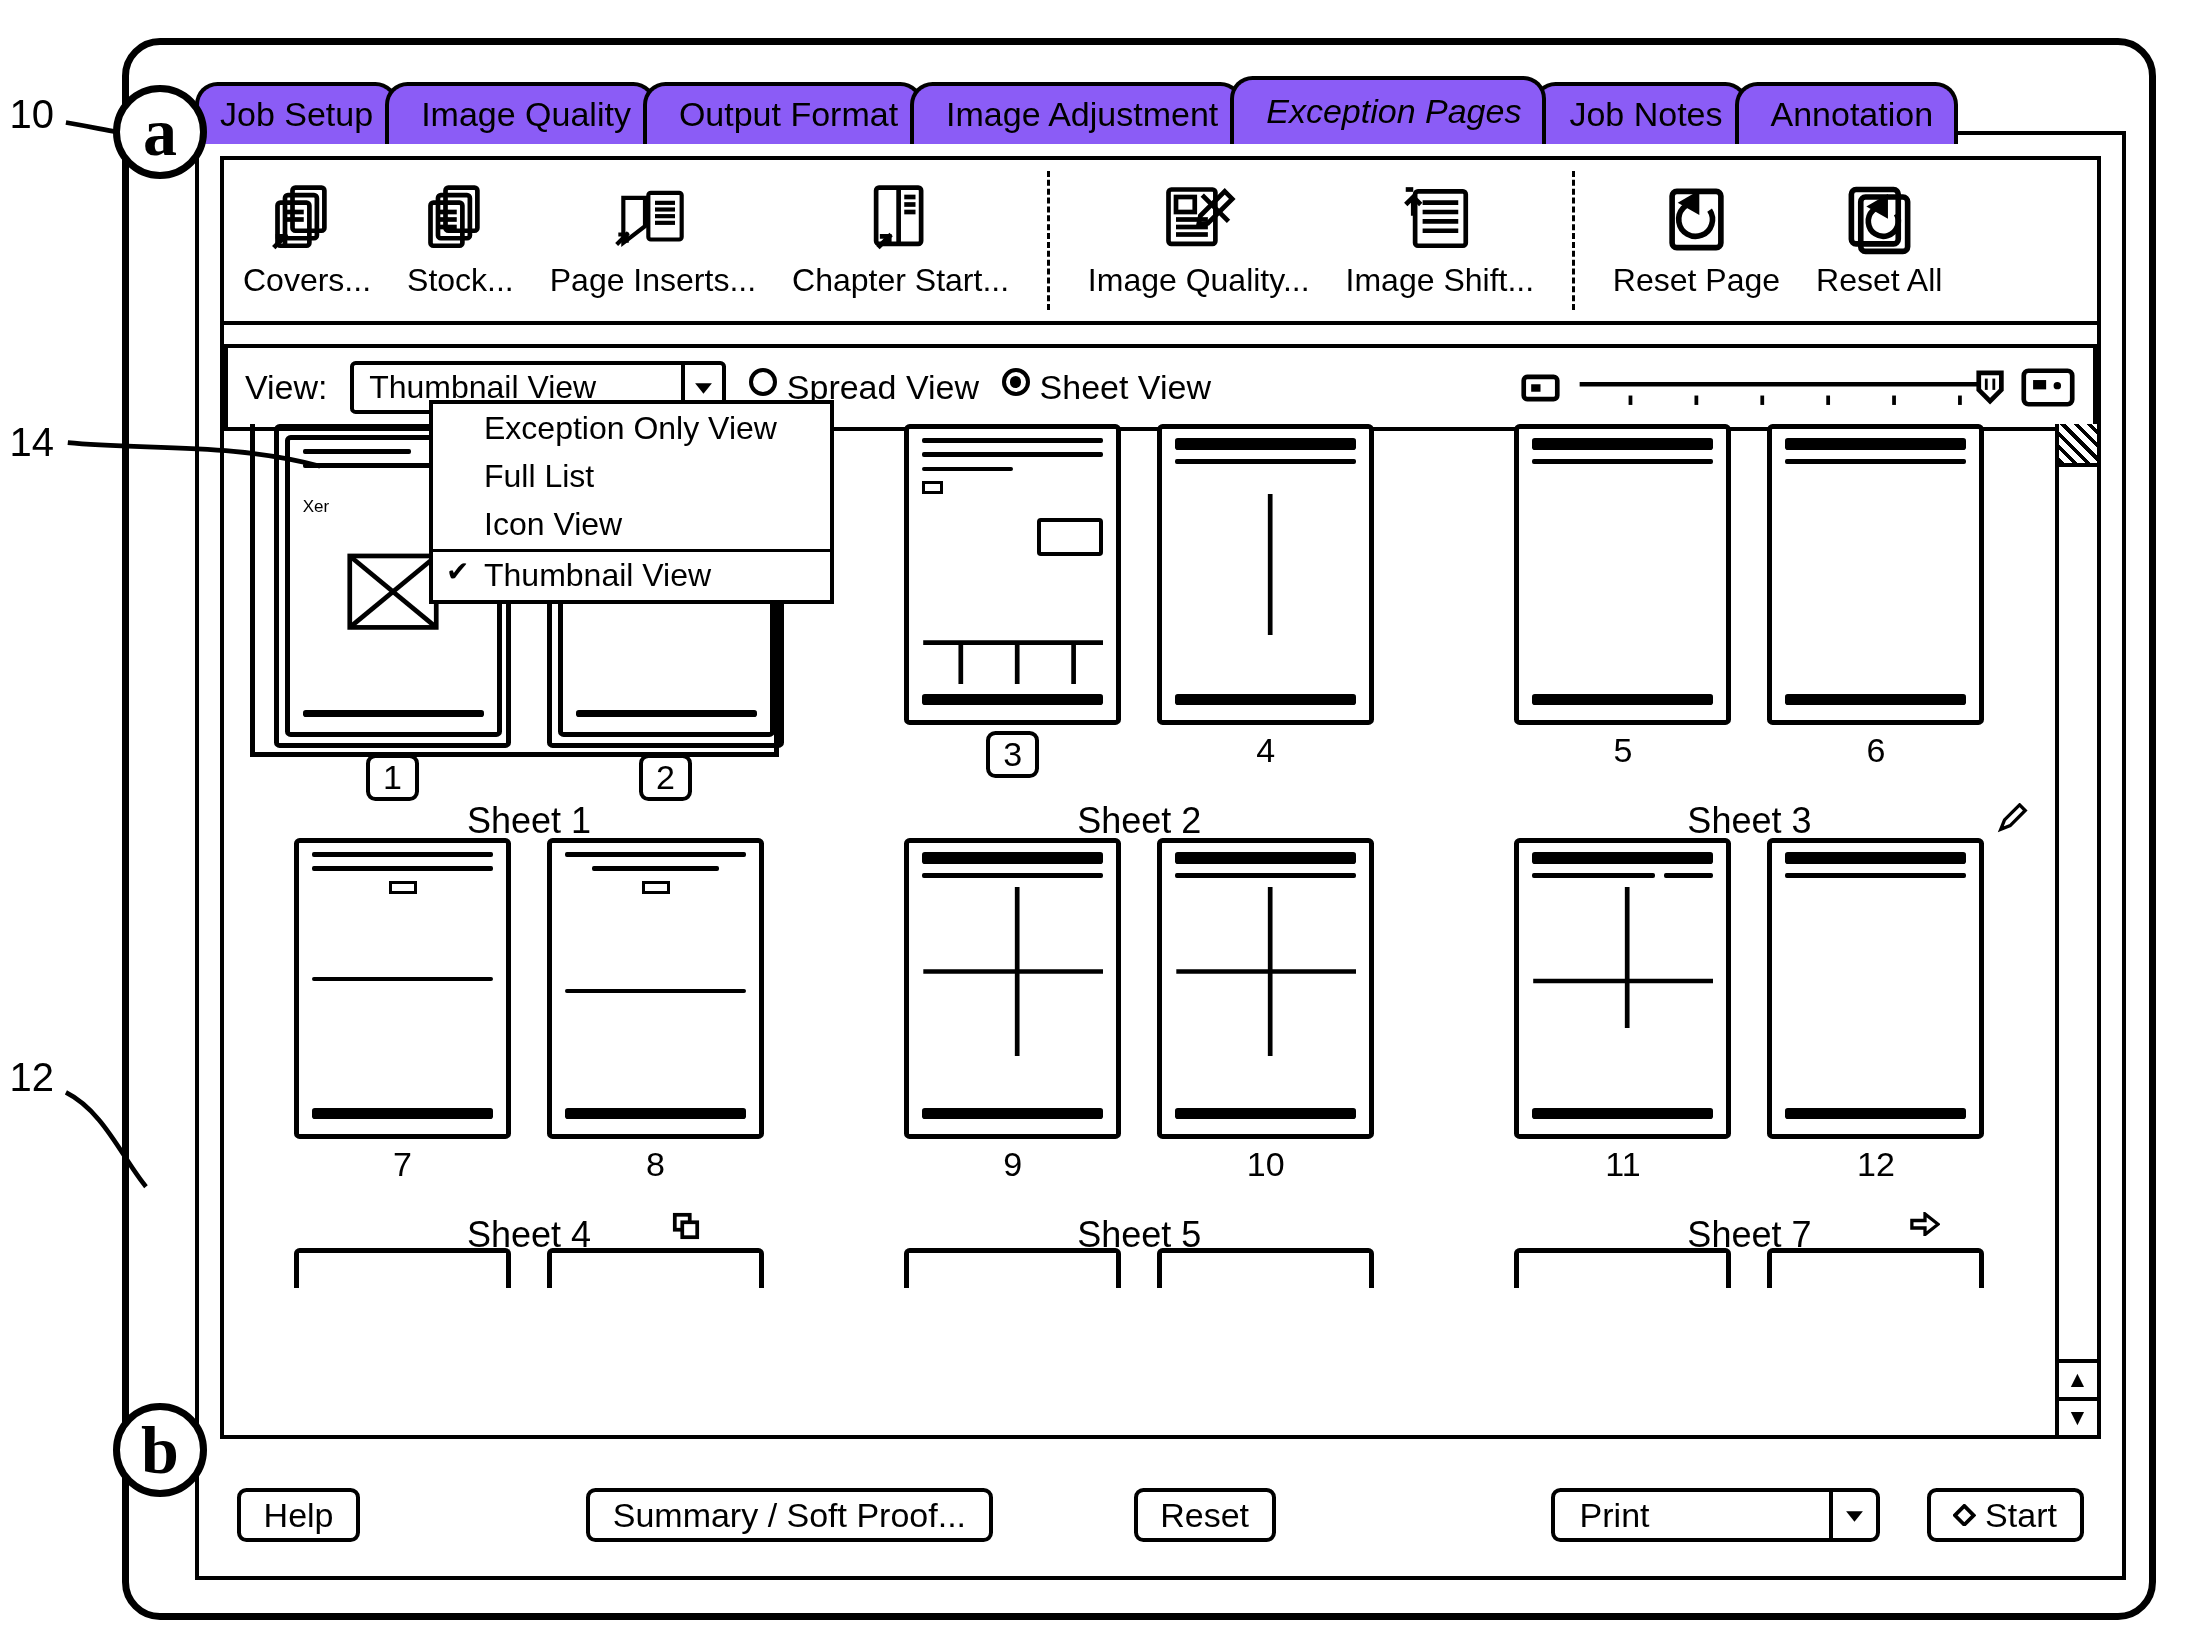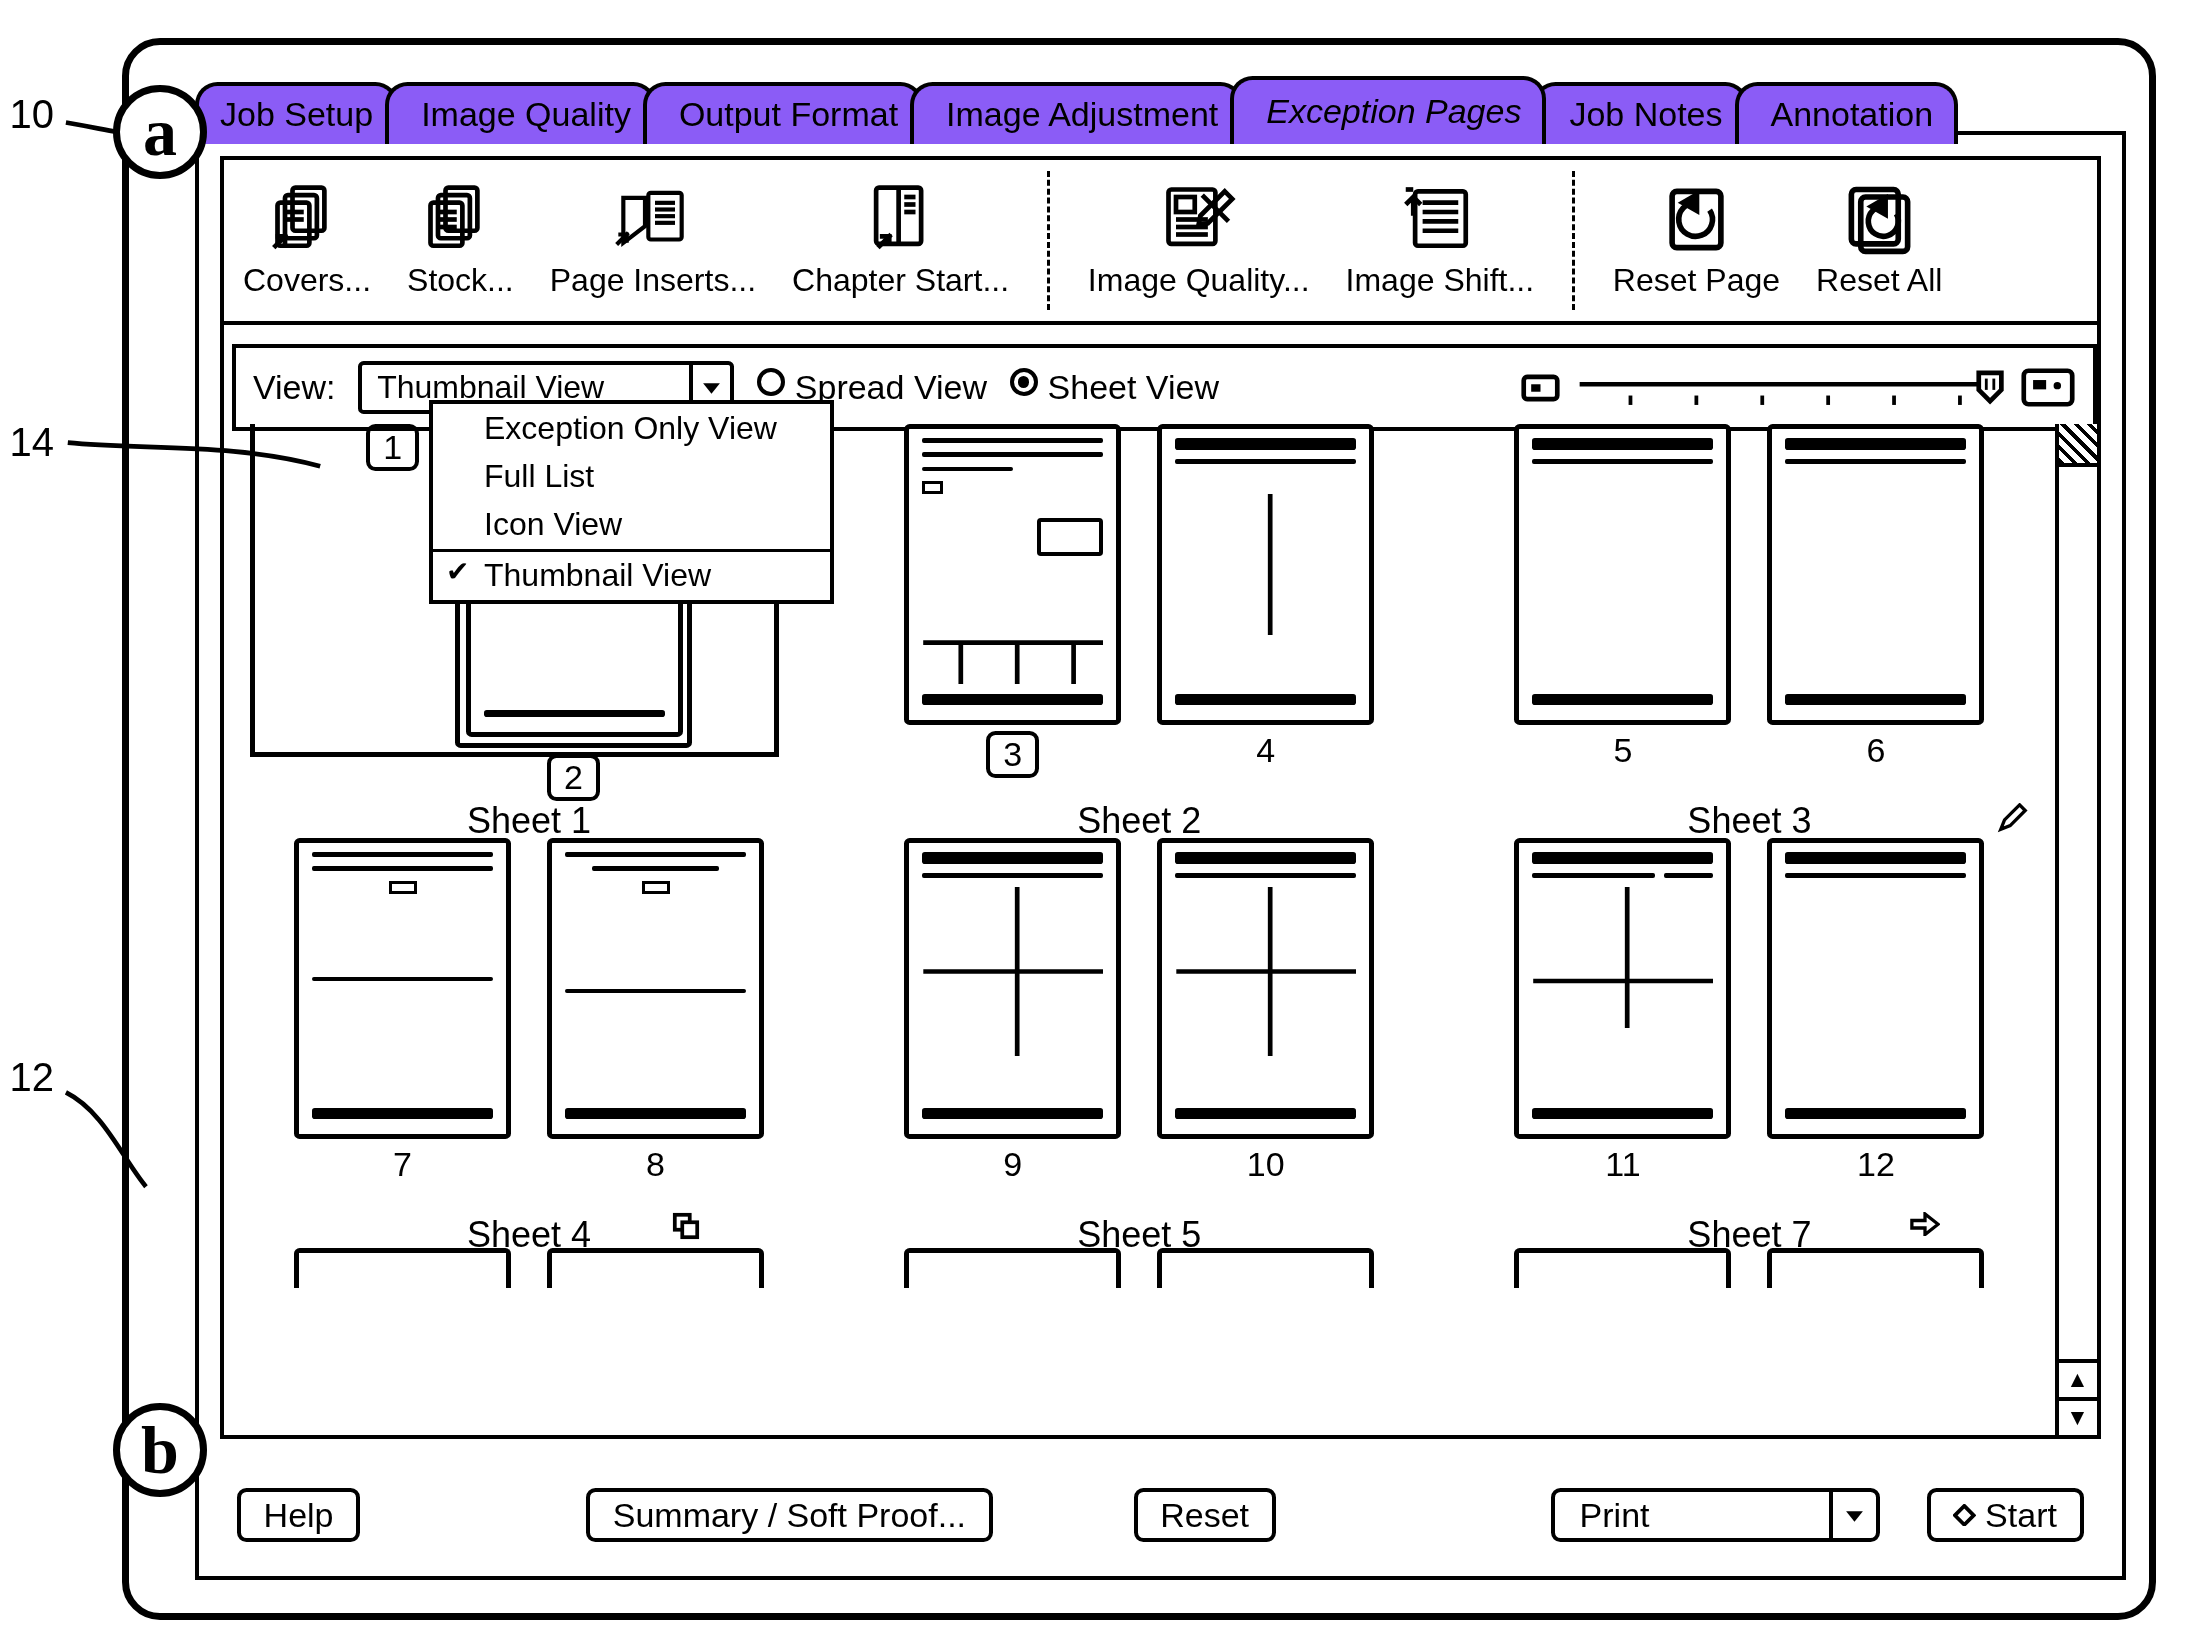--- a/index.html
+++ b/index.html
@@ -43,21 +43,21 @@
   .upper-inner { position: absolute; left: 21px; top: 21px; right: 21px; bottom: 137px; border: 4.7px solid #000; }
 
   
   .toolbar { position: absolute; left: 0; top: 0; right: 0; height: 165px;
              display: flex; align-items: center; padding: 0 19px; gap: 36px; border-bottom: 4.7px solid #000; }
   .toolbtn { display: flex; flex-direction: column; align-items: center; gap: 5.6px; font-size: 32px; white-space: nowrap; }
   .toolbtn svg { width: 75px; height: 75px; }
   .sep { width: 0; border-left: 3.8px dashed #000; align-self: stretch; margin: 11.3px 1.9px; }
 
   
-  .viewbar { position: absolute; left: 8px; top: 184px; right: 0; height: 87px; border: 4.7px solid #000;
+  .viewbar { position: absolute; left: 0; top: 184px; right: 0; height: 87px; border: 4.7px solid #000;
              display: flex; align-items: center; gap: 22.6px; padding: 0 17px; font-size: 34px; }
   .select-wrap { position: relative; display: inline-flex; align-items: stretch; border: 4.7px solid #000; height: 53px;
                  border-radius: 5.6px; }
   .select-wrap .sel-label { padding: 0 85px 0 15px; display: flex; align-items: center; font-size: 32px; }
   .select-wrap .sel-arrow { width: 41px; border-left: 4.7px solid #000; display: flex; align-items: center; justify-content: center; }
   .sel-arrow svg { width: 21px; height: 21px; }
   .radio { display: inline-flex; align-items: flex-start; gap: 10px; }
   .radio .dot { width: 28px; height: 28px; border: 4.7px solid #000; border-radius: 50%; display: inline-flex;
                 align-items: center; justify-content: center; }
   .radio .dot.inner::after { content: ""; width: 11.3px; height: 11.3px; background: #000; border-radius: 50%; }
@@ -319,20 +319,36 @@
           <div class="dd-item checked">Thumbnail View</div>
         </div>
 
         <div class="thumbs">
 
           <div class="sheet-row">
 
             <div class="sheet-group">
               <div class="boundary"></div>
               <div class="thumb">
+                <div class="cover-outer">
+                  <div class="page" style="height:100%;">
+                    <div class="thinbar" style="width:60%"></div>
+                    <div class="thinbar" style="width:80%"></div>
+                    <div style="flex:0.2"></div>
+                    <div style="font-size:17px">Xer</div>
+                    <div style="flex:0.3"></div>
+                    <svg width="94" height="85" style="margin:0 auto" viewBox="0 0 100 90">
+                        <rect x="4" y="4" width="92" height="76" fill="none" stroke="#000" stroke-width="5"></rect>
+                        <line x1="4" y1="4" x2="96" y2="80" stroke="#000" stroke-width="5"></line>
+                        <line x1="96" y1="4" x2="4" y2="80" stroke="#000" stroke-width="5"></line>
+                      </svg>
+                    <div style="flex:1"></div>
+                    <div class="bar"></div>
+                  </div>
+                </div>
                 <span class="page-num num-box">1</span>
               </div>
               <div class="thumb">
                 <div class="cover-outer">
                   <div class="page" style="height:100%;">
                     <div class="thinbar"></div>
                       <div class="thinbar" style="width:70%"></div>
                     <div style="flex:1"></div>
                     <div class="bar"></div>
                   </div>

